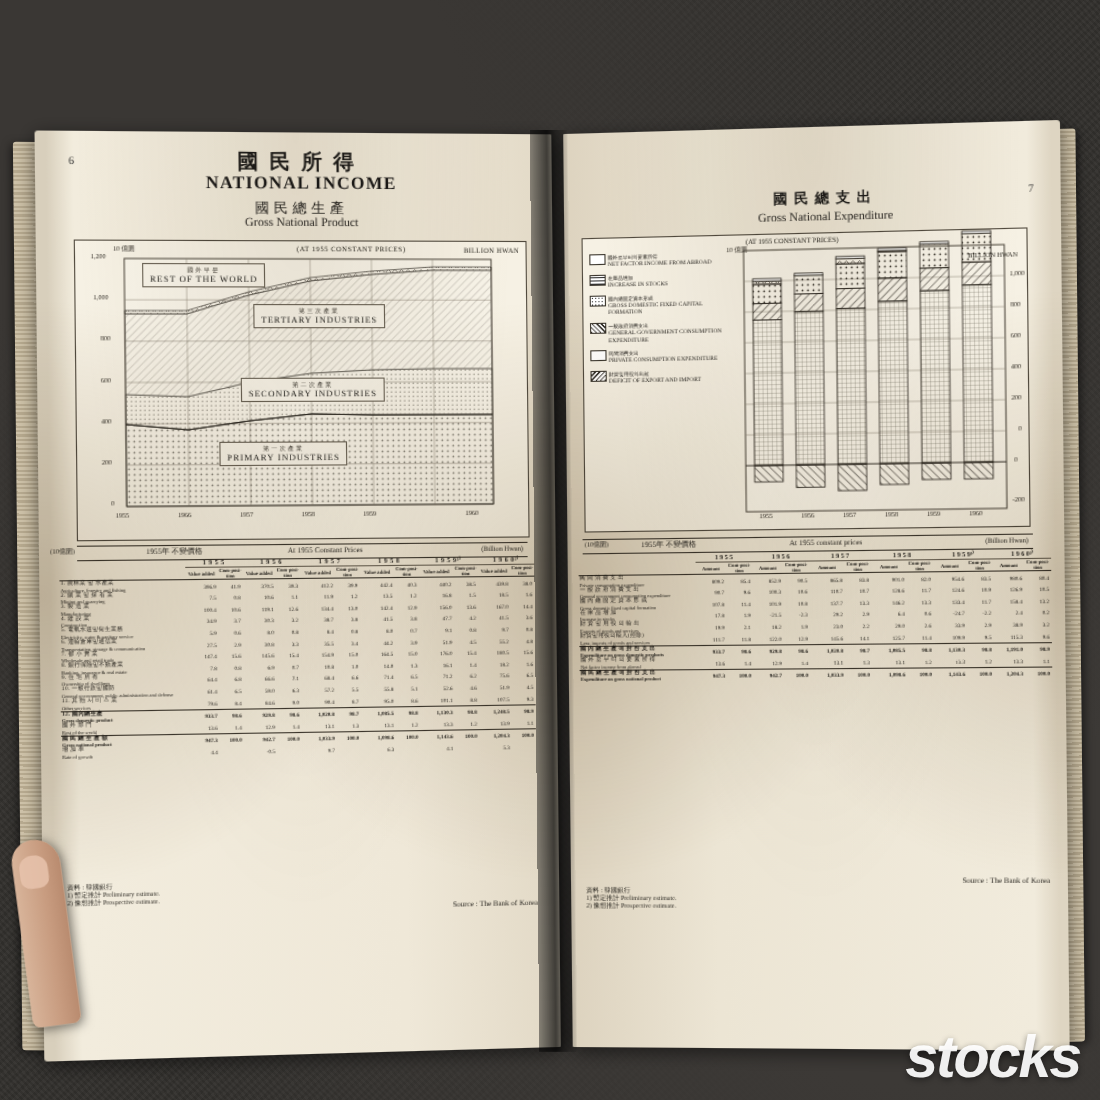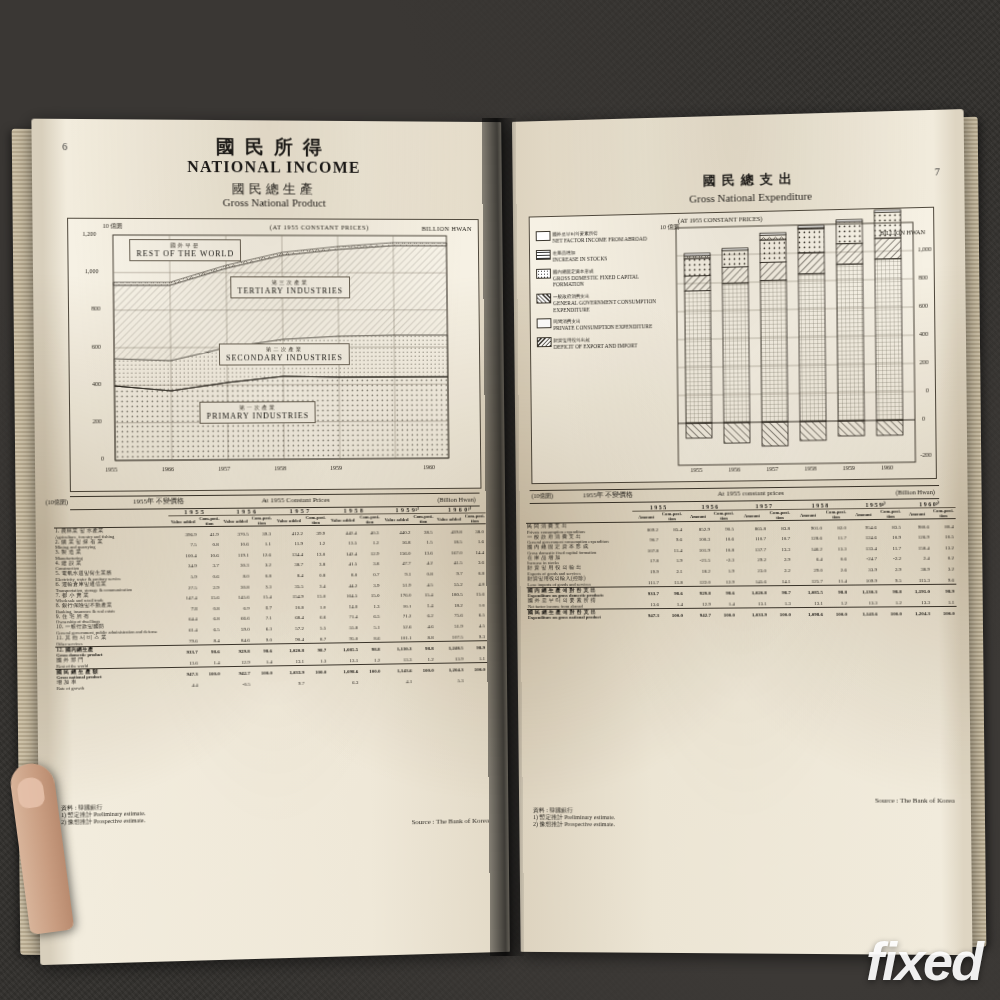--- a/index.html
+++ b/index.html
@@ -913,13 +913,13 @@
     <div class="age"></div>
   </div>
 
   <div id="spine"></div>
 
   <div id="thumb">
     <div id="thumbnail"></div>
   </div>
 </div>
 
-<div id="wm">fixed</div>
+<div id="wm">stocks</div>
 
 </body></html>

